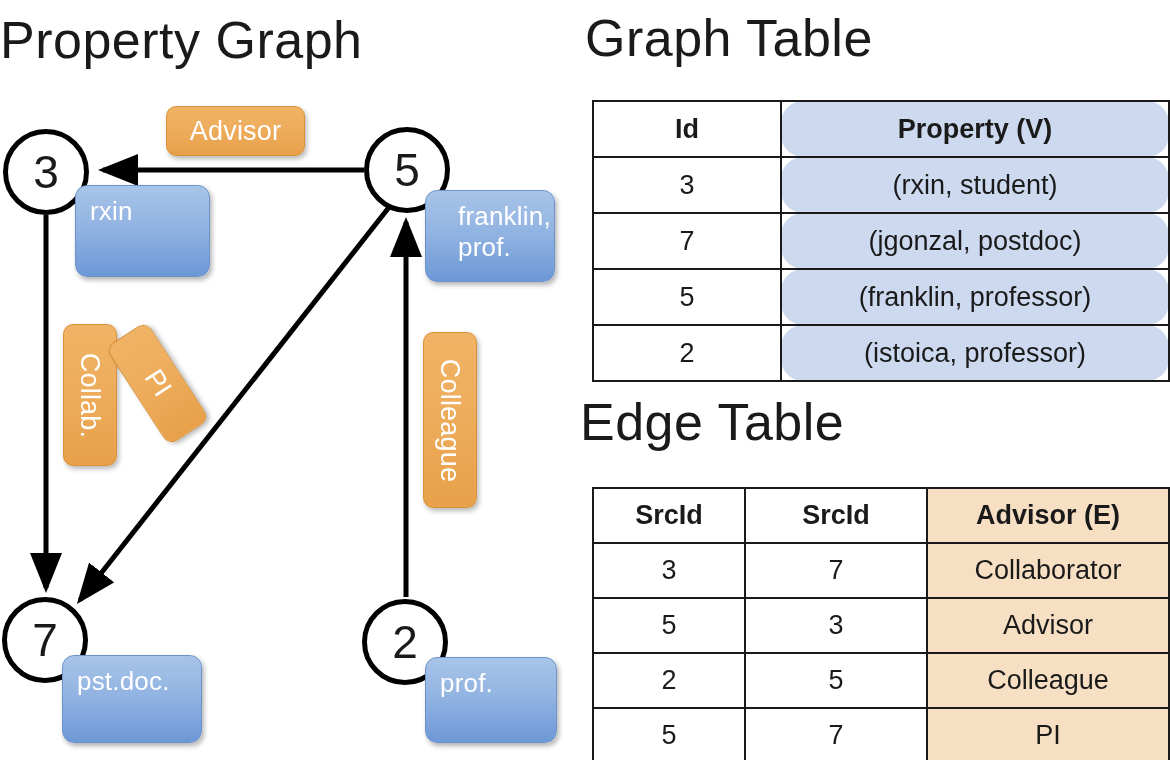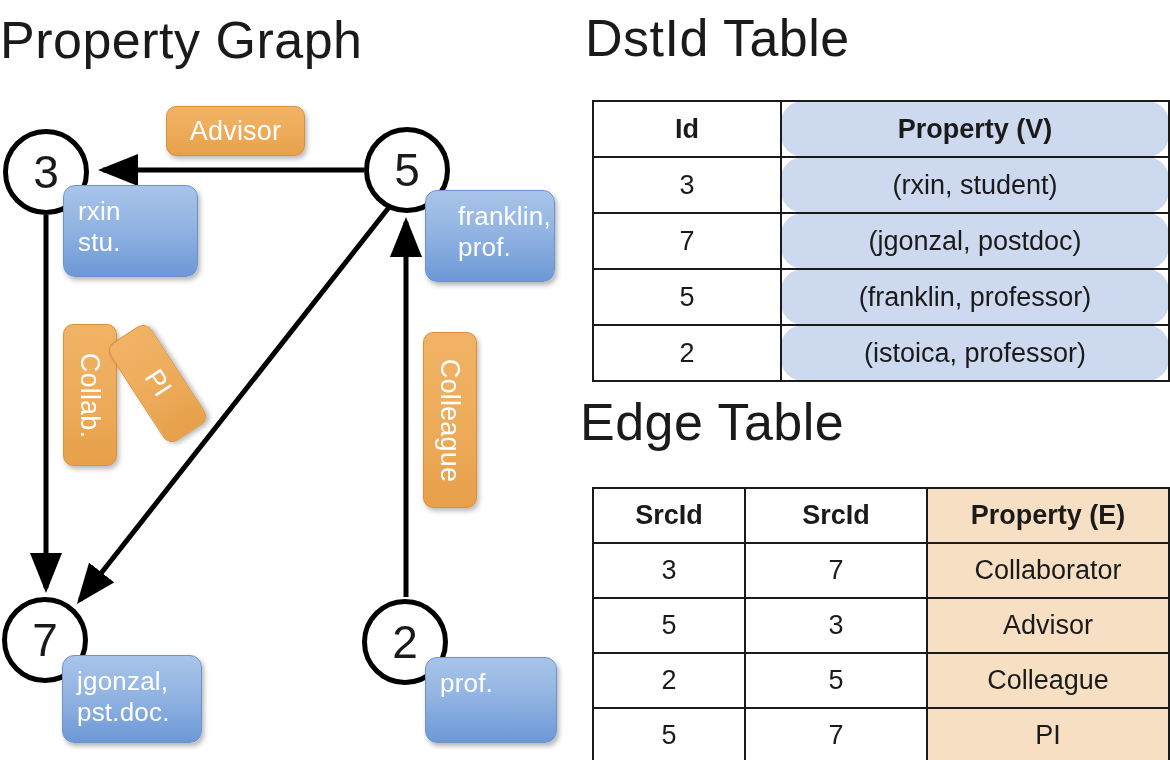--- a/index.html
+++ b/index.html
@@ -73,21 +73,21 @@
     background: linear-gradient(to bottom, #a8c4e8 0%, #92b4e2 45%, #6d98d6 100%);
     border: 1px solid #6d93cc;
     box-shadow: 2px 3px 5px rgba(0,0,0,0.30);
     color: #ffffff;
     font-size: 26px;
     font-weight: 400;
     line-height: 1.18;
     padding: 10px 0 0 14px;
     letter-spacing: 0.2px;
   }
-  #prop-rxin     { left: 63px;  top: 185px; width: 135px; height: 92px; }
+  #prop-rxin     { left: 75px;  top: 185px; width: 135px; height: 92px; }
   #prop-franklin { left: 425px; top: 190px; width: 130px; height: 92px; padding-left: 32px; }
   #prop-jgonzal  { left: 62px;  top: 655px; width: 140px; height: 88px; }
   #prop-istoica  { left: 425px; top: 657px; width: 132px; height: 86px; }
 
   
   .edge-label {
     position: absolute;
     border-radius: 10px;
     box-sizing: border-box;
     background: linear-gradient(to bottom, #f0b264 0%, #eeae5e 40%, #e8a04a 100%);
@@ -189,49 +189,47 @@
   </div>
   <div class="vertex-node" id="node-7">
     <span>7</span>
   </div>
   <div class="vertex-node" id="node-2">
     <span>2</span>
   </div>
 
   <div class="prop-box" id="prop-rxin">
     <div>rxin</div>
-    <div>stu.</div>
   </div>
   <div class="prop-box" id="prop-franklin">
     <div>franklin,</div>
     <div>prof.</div>
   </div>
   <div class="prop-box" id="prop-jgonzal">
-    <div>jgonzal,</div>
     <div>pst.doc.</div>
   </div>
   <div class="prop-box" id="prop-istoica">
     <div>prof.</div>
   </div>
 
   <div class="edge-label" id="label-advisor">
     <span>Advisor</span>
   </div>
   <div class="edge-label" id="label-collab">
     <span class="rot">Collab.</span>
   </div>
   <div class="edge-label" id="label-pi">
     <span class="rot">PI</span>
   </div>
   <div class="edge-label" id="label-colleague">
     <span class="rot">Colleague</span>
   </div>
 </div>
 
-<div class="section-title" id="title-vertex-table">DstId Table</div>
+<div class="section-title" id="title-vertex-table">Graph Table</div>
 
 <table class="data-table" id="vertex-table">
   <colgroup>
     <col style="width:188px">
     <col style="width:388px">
   </colgroup>
   <thead>
     <tr>
       <th>Id</th>
       <th class="cell-blue col-sep">Property (V)</th>
@@ -262,21 +260,21 @@
 <table class="data-table" id="edge-table">
   <colgroup>
     <col style="width:152px">
     <col style="width:182px">
     <col style="width:242px">
   </colgroup>
   <thead>
     <tr>
       <th>SrcId</th>
       <th>SrcId</th>
-      <th class="cell-peach col-sep">Property (E)</th>
+      <th class="cell-peach col-sep">Advisor (E)</th>
     </tr>
   </thead>
   <tbody>
     <tr>
       <td>3</td>
       <td>7</td>
       <td class="cell-peach col-sep">Collaborator</td>
     </tr>
     <tr>
       <td>5</td>

